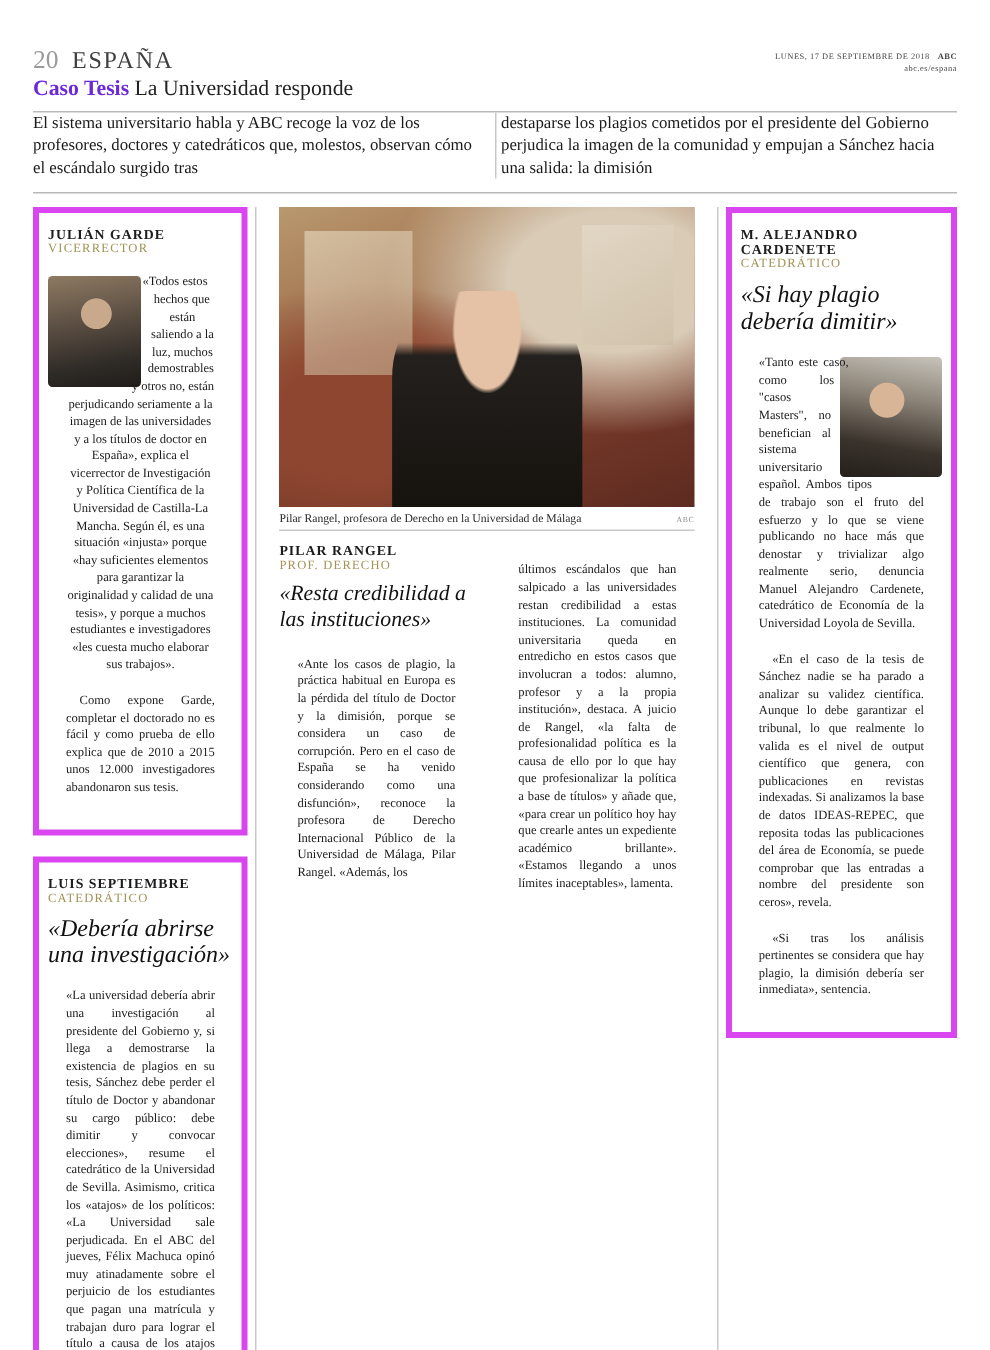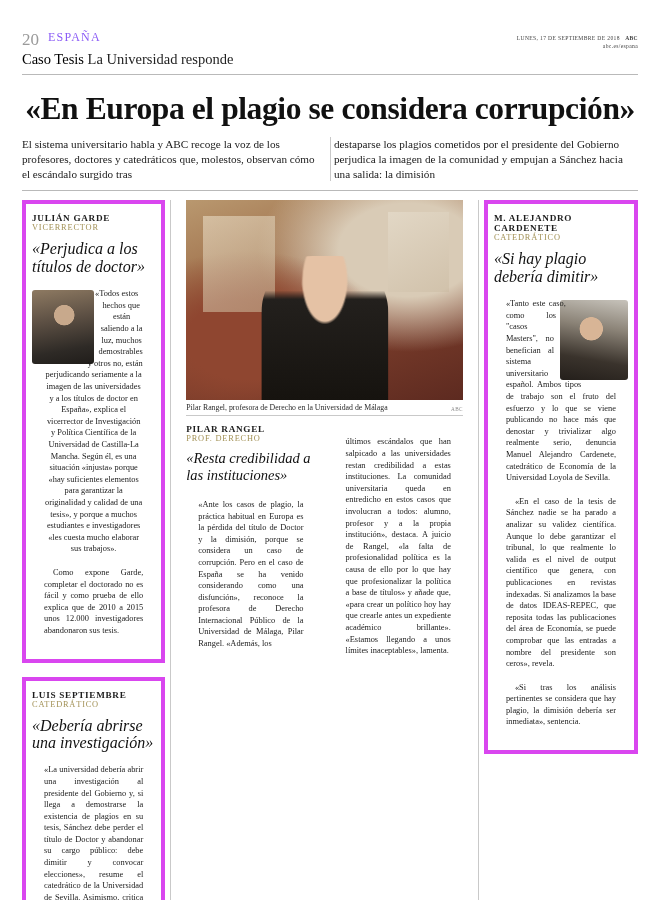--- a/index.html
+++ b/index.html
@@ -9,26 +9,26 @@
     background:#ffffff;
     font-family:"Liberation Serif", serif;
     color:#111;
     overflow:hidden;
   }
   .page { position:relative; width:660px; height:900px; padding:0 22px; }
 
   
   .masthead { display:flex; align-items:flex-start; justify-content:space-between;
               padding-top:30px; }
-  .mast-left { display:flex; align-items:flex-start; gap:9px; }
+  .mast-left { display:flex; align-items:flex-end; gap:9px; }
   .folio { font-size:17px; color:#9a9a9a; font-family:"Liberation Serif", serif; letter-spacing:0; }
-  .section-name { font-size:12px; letter-spacing:1.2px; color:#8b5cf6; font-variant:small-caps;
+  .section-name { font-size:16px; letter-spacing:1.2px; color:#404040; font-variant:small-caps;
                   font-family:"Liberation Serif", serif; }
   .kicker-row { margin-top:1px; font-size:14.5px; }
-  .kicker-b { font-weight:normal; color:#000000; }
+  .kicker-b { font-weight:bold; color:#6d28d9; }
   .kicker-n { color:#222; }
   .mast-right { text-align:right; font-size:5.6px; letter-spacing:.35px; color:#444;
                 line-height:1.5; padding-top:4px; }
   .mast-right .abc { font-weight:bold; }
   .rule { border-top:1px solid #b9b9b9; margin:0 0 0 0; }
   .rule-top { margin-top:6px; }
 
   
   .headline { font-size:31.5px; font-weight:bold; line-height:1.02; letter-spacing:-0.4px;
               margin:18px 0 12px; text-align:center; }
@@ -134,36 +134,34 @@
       <div>
         <span>LUNES, 17 DE SEPTIEMBRE DE 2018</span>
         &nbsp;&nbsp;<span class="abc">ABC</span>
       </div>
       <div>abc.es/espana</div>
     </div>
   </div>
 
   <div class="rule rule-top"></div>
 
-  <h1 class="headline">«En Europa el plagio se considera corrupción»</h1>
 
   <div class="standfirst">
     <div class="sf-col">El sistema universitario habla y ABC recoge la voz de los profesores, doctores y catedráticos que, molestos, observan cómo el escándalo surgido tras</div>
     <div class="sf-col">destaparse los plagios cometidos por el presidente del Gobierno perjudica la imagen de la comunidad y empujan a Sánchez hacia una salida: la dimisión</div>
   </div>
   <div class="rule"></div>
 
   <div class="triple">
 
     <div class="col-left">
 
       <div class="person-box">
         <div class="p-name">JULIÁN GARDE</div>
         <div class="p-role">VICERRECTOR</div>
-        <div class="p-quote">«Perjudica a los títulos de doctor»</div>
         <div class="p-body">
           <div class="ph ph-left"></div>
           <p class="first p-center">«Todos estos hechos que están saliendo a la luz, muchos demostrables y otros no, están perjudicando seriamente a la imagen de las universidades y a los títulos de doctor en España», explica el vicerrector de Investigación y Política Científica de la Universidad de Castilla-La Mancha. Según él, es una situación «injusta» porque «hay suficientes elementos para garantizar la originalidad y calidad de una tesis», y porque a muchos estudiantes e investigadores «les cuesta mucho elaborar sus trabajos».</p>
           <p>Como expone Garde, completar el doctorado no es fácil y como prueba de ello explica que de 2010 a 2015 unos 12.000 investigadores abandonaron sus tesis.</p>
         </div>
       </div>
 
       <div style="height:14px"></div>
 
       <div class="person-box">

